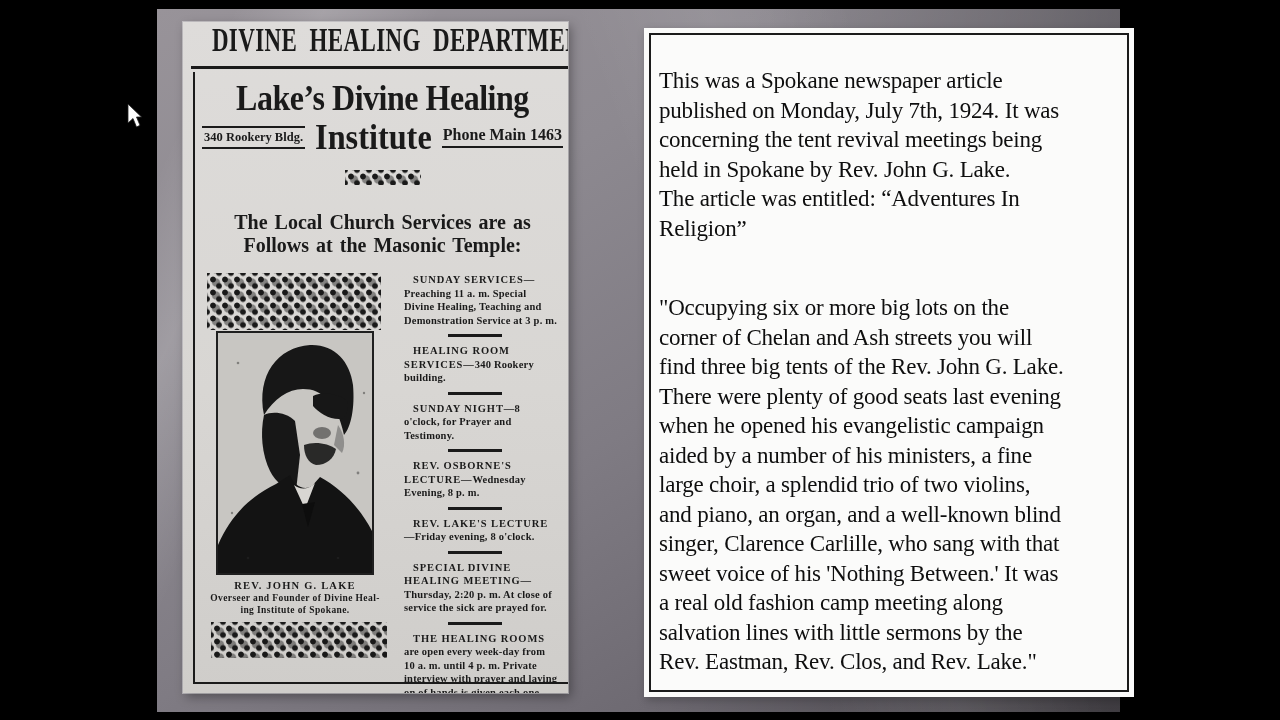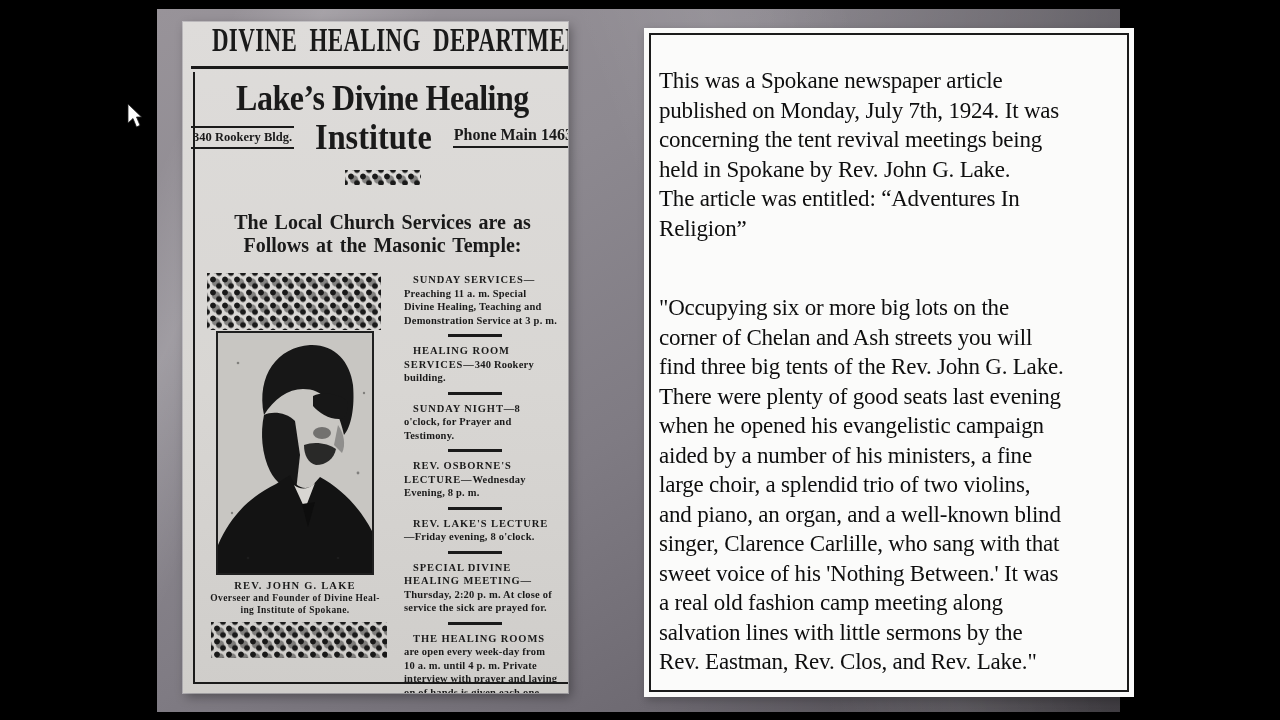--- a/index.html
+++ b/index.html
@@ -34,21 +34,21 @@
   .inner{
     position:absolute;left:10px;top:50px;right:0;bottom:9px;
     border-left:2px solid var(--ink,#1a1a1a);
     border-bottom:2px solid var(--ink,#1a1a1a);
     padding:6px 2px 0 4px;box-sizing:border-box;
   }
   .adtitle{
     text-align:center;font-weight:bold;font-size:33px;letter-spacing:-.5px;
     margin-top:2px;transform:scale(.97,1.1);white-space:nowrap;
   }
-  .title-row{display:flex;align-items:center;justify-content:center;gap:18px;margin-top:1px;}
+  .title-row{display:flex;align-items:center;justify-content:center;gap:7px;margin-top:1px;}
   .addr{font-size:12.5px;font-weight:bold;border-top:2px solid var(--ink,#1a1a1a);border-bottom:2px solid var(--ink,#1a1a1a);padding:2px 2px;white-space:nowrap;}
   .institute{font-size:34px;font-weight:bold;white-space:nowrap;transform:scale(.95,1.08);}
   .phone{font-size:16px;font-weight:bold;border-bottom:2.5px solid var(--ink,#1a1a1a);padding:0 1px 2px;white-space:nowrap;}
   .lace{
     background-image:
       radial-gradient(circle, #191919 2.4px, transparent 3.4px),
       radial-gradient(circle, #191919 2.4px, transparent 3.4px),
       radial-gradient(circle, rgba(25,25,25,.45) 3.4px, transparent 4.8px);
     background-size:12px 13px,12px 13px,12px 13px;
     background-position:0 0,6px 6.5px,3px 3px;

